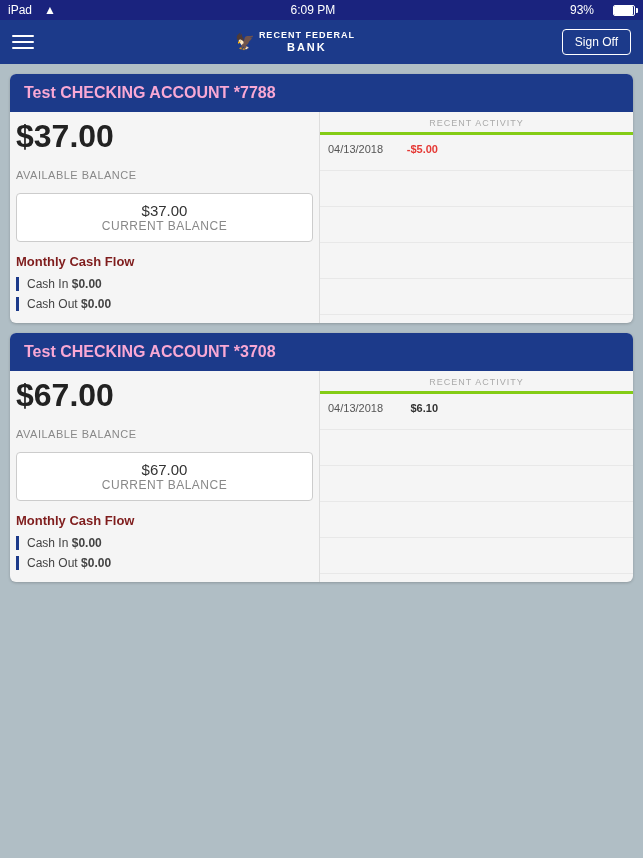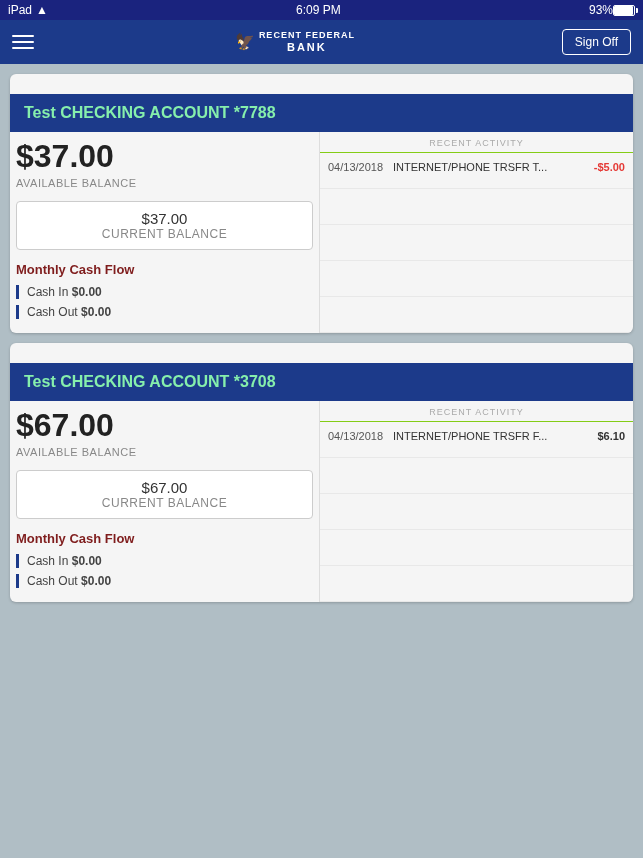--- a/index.html
+++ b/index.html
@@ -15,23 +15,23 @@
     .status-bar {
       display: flex;
       justify-content: space-between;
       align-items: center;
       background-color: #1a237e;
       color: white;
       font-size: 12px;
       padding: 2px 8px;
       height: 20px;
     }
-    .status-left { display: flex; align-items: center; gap: 4px; }
+    .status-left { display: flex; align-items: center; gap: 12px; }
     .status-center { font-size: 12px; font-weight: 500; }
-    .status-right { display: flex; align-items: center; gap: 0; }
+    .status-right { display: flex; align-items: center; gap: 19px; }
     .battery-icon {
       display: inline-block;
       width: 22px; height: 11px;
       border: 1.5px solid white;
       border-radius: 2px;
       position: relative;
     }
     .battery-icon::after {
       content: '';
       position: absolute;
@@ -95,25 +95,24 @@
 
     
     .account-card {
       background-color: #f5f5f5;
       border-radius: 6px;
       overflow: hidden;
       box-shadow: 0 1px 3px rgba(0,0,0,0.2);
     }
     .account-header {
       background-color: #1c3a8a;
-      color: #86efac;
+      color: #f9a8d4;
       padding: 10px 14px;
       font-size: 16px;
       font-weight: bold;
-      margin-top: 20px;
     }
     .account-body {
       display: flex;
       flex-direction: row;
     }
     .account-left {
       flex: 0 0 310px;
       padding: 6px;
       border-right: 1px solid #ddd;
     }
@@ -122,21 +121,21 @@
       padding: 0;
     }
     .available-balance-amount {
       font-size: 32px;
       font-weight: bold;
       color: #222;
     }
     .available-balance-label {
       font-size: 11px;
       color: #888;
-      margin-top: 2px;
+      margin-top: 14px;
       letter-spacing: 0.5px;
     }
     .current-balance-box {
       border: 1px solid #ccc;
       border-radius: 4px;
       text-align: center;
       padding: 8px;
       margin: 12px 0;
       background: white;
     }
@@ -172,21 +171,21 @@
     .cash-flow-label { font-weight: normal; }
     .cash-flow-value { font-weight: bold; }
 
     
     .recent-activity-label {
       text-align: center;
       font-size: 9px;
       color: #aaa;
       letter-spacing: 1px;
       padding: 6px 8px 4px;
-      border-bottom: 1px solid #84cc16;
+      border-bottom: 3px solid #84cc16;
     }
     .activity-row {
       display: flex;
       padding: 8px 8px;
       border-bottom: 1px solid #e8e8e8;
       min-height: 36px;
     }
     .activity-date {
       font-size: 11px;
       color: #555;
@@ -267,21 +266,20 @@
         <div class="cash-flow-item">
           <div class="cash-flow-bar"></div>
           <span class="cash-flow-label">Cash Out</span>&nbsp;<span class="cash-flow-value">$0.00</span>
         </div>
       </div>
 
       <div class="account-right">
         <div class="recent-activity-label">RECENT ACTIVITY</div>
         <div class="activity-row">
           <span class="activity-date">04/13/2018</span>
-          <span class="activity-desc">INTERNET/PHONE TRSFR T...</span>
           <span class="activity-amount amount-negative">-$5.00</span>
         </div>
         <div class="activity-row-empty"></div>
         <div class="activity-row-empty"></div>
         <div class="activity-row-empty"></div>
         <div class="activity-row-empty"></div>
       </div>
     </div>
   </div>
 
@@ -304,21 +302,20 @@
         <div class="cash-flow-item">
           <div class="cash-flow-bar"></div>
           <span class="cash-flow-label">Cash Out</span>&nbsp;<span class="cash-flow-value">$0.00</span>
         </div>
       </div>
 
       <div class="account-right">
         <div class="recent-activity-label">RECENT ACTIVITY</div>
         <div class="activity-row">
           <span class="activity-date">04/13/2018</span>
-          <span class="activity-desc">INTERNET/PHONE TRSFR F...</span>
           <span class="activity-amount amount-positive">$6.10</span>
         </div>
         <div class="activity-row-empty"></div>
         <div class="activity-row-empty"></div>
         <div class="activity-row-empty"></div>
         <div class="activity-row-empty"></div>
       </div>
     </div>
   </div>
 

